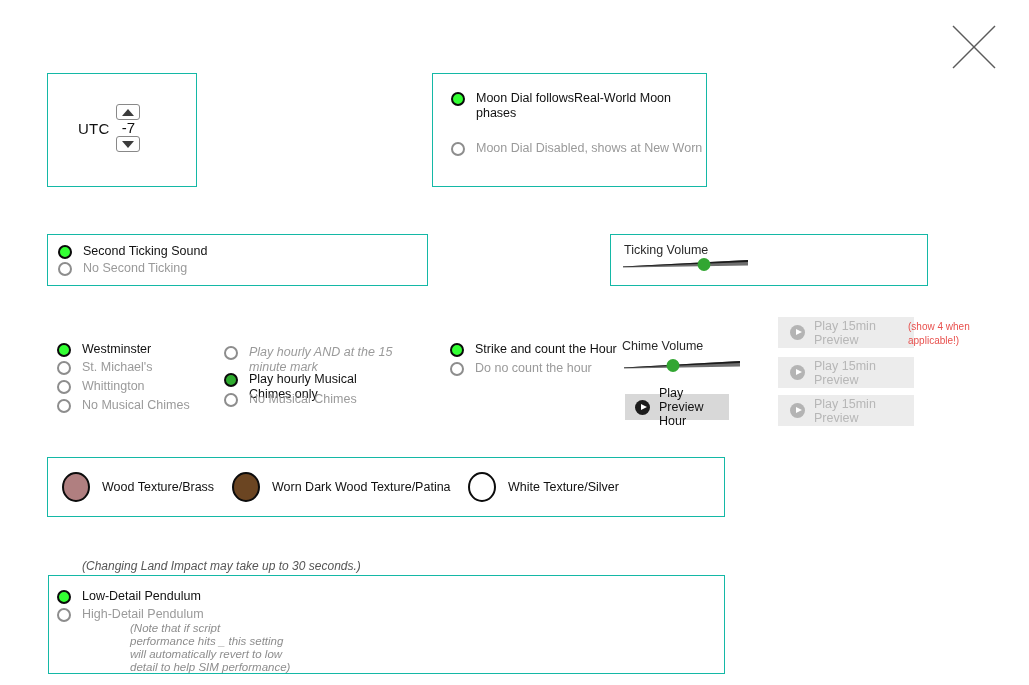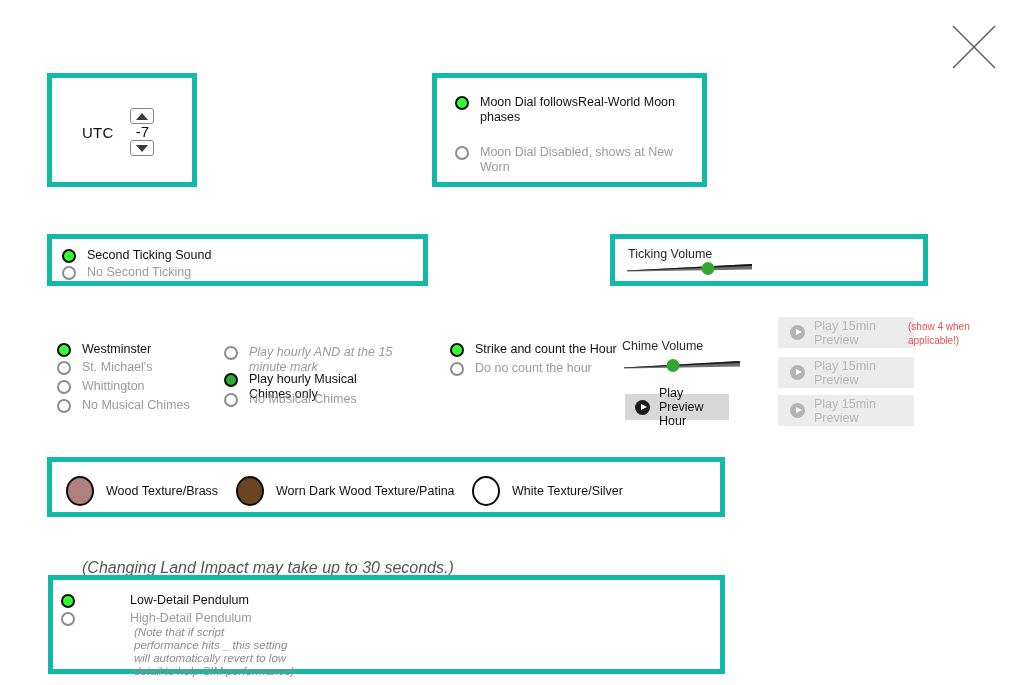--- a/index.html
+++ b/index.html
@@ -11,38 +11,38 @@
     width: 1029px;
     height: 685px;
     position: relative;
     font-family: "Liberation Sans", sans-serif;
     color: #111111;
     overflow: hidden;
   }
   .abs { position: absolute; }
   .panel {
     box-sizing: border-box;
-    border: 5px solid #14b8a6;
+    border: 1px solid #14b8a6;
     background: #ffffff;
   }
 
   
   #close-btn {
     left: 950px; top: 23px;
     width: 48px; height: 48px;
     cursor: pointer;
   }
   #close-btn svg { display: block; }
 
   
   #utc-panel { left: 47px; top: 73px; width: 150px; height: 114px; }
   #utc-inner {
     position: absolute;
     left: 30px; top: 30px;
-    display: flex; align-items: center; gap: 17px;
+    display: flex; align-items: center; gap: 7px;
   }
   #utc-label { font-size: 15px; color: #111; letter-spacing: .2px; }
   #utc-stepper { display: flex; flex-direction: column; align-items: center; }
   .step-btn {
     width: 22px; height: 14px;
     border: 1px solid #888;
     border-radius: 3px;
     background: #fefefe;
     display: flex; align-items: center; justify-content: center;
     cursor: pointer;
@@ -183,24 +183,24 @@
     cursor: pointer;
   }
   .swatch-label { margin-left: 12px; font-size: 12.5px; color: #111; white-space: nowrap; }
   #swatch-0 { left: 14px; }
   #swatch-1 { left: 184px; }
   #swatch-2 { left: 420px; }
 
   
   #land-note {
     left: 82px; top: 559px;
-    font-size: 16px; font-style: italic; color: #555555;
+    font-size: 12px; font-style: italic; color: #555555;
   }
   #pendulum-panel { left: 48px; top: 575px; width: 677px; height: 99px; }
-  #pendulum-panel .radio-row { position: absolute; left: 8px; gap: 44px; }
+  #pendulum-panel .radio-row { position: absolute; left: 8px; }
   #pend-r0 { top: 13px; }
   #pend-r1 { top: 31px; }
   #pend-note {
     position: absolute; left: 81px; top: 46px;
     font-size: 11.5px; font-style: italic; color: #8d8d8d; line-height: 13px;
   }
 </style>
 </head>
 <body>
 

